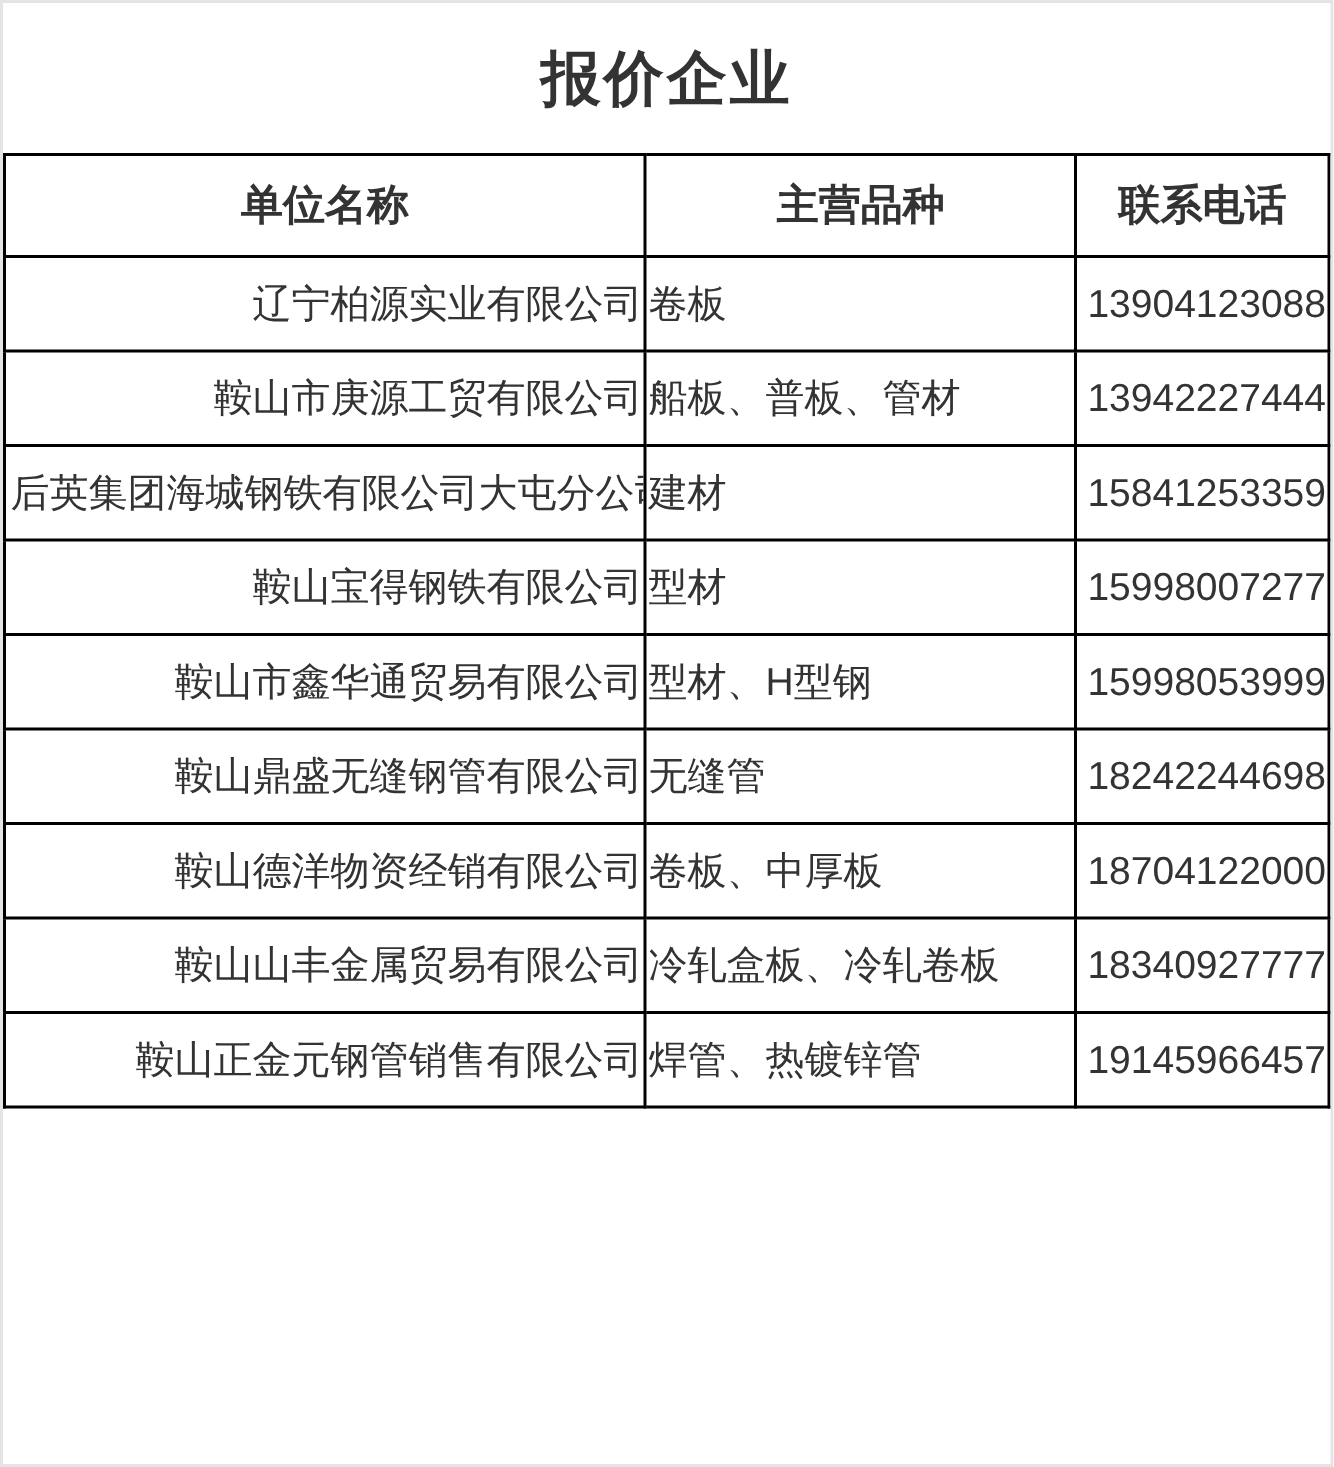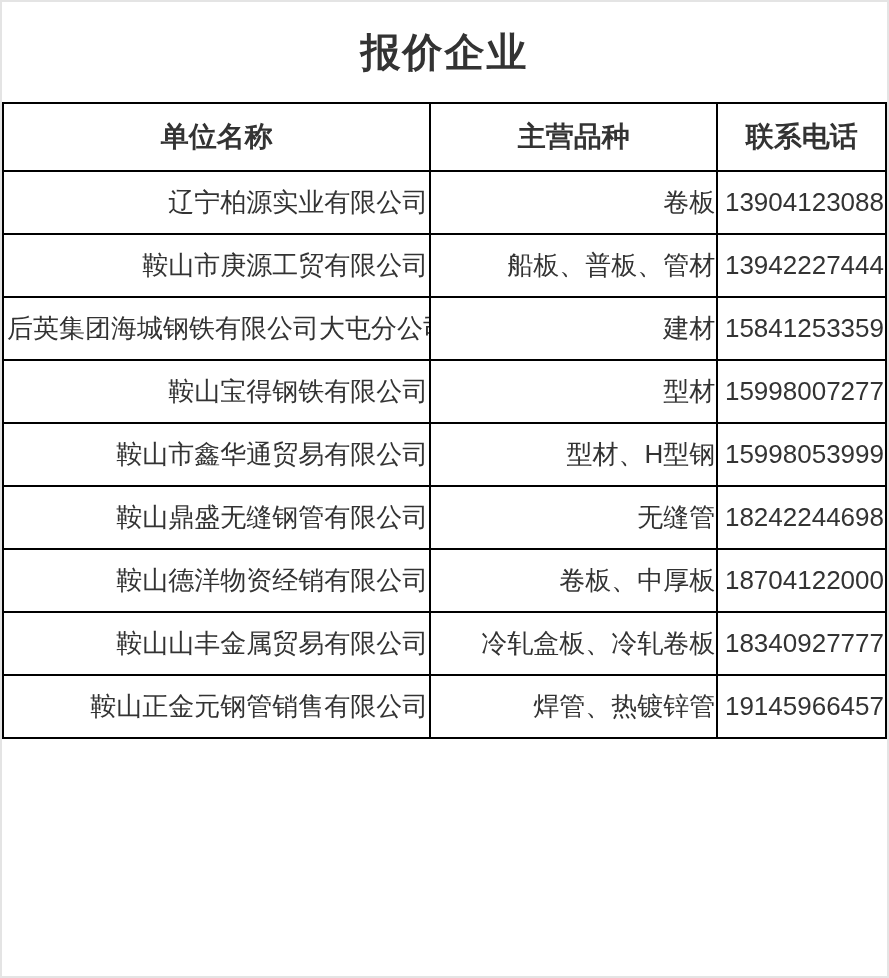--- a/index.html
+++ b/index.html
@@ -39,21 +39,21 @@
   .quote-table col.c-name{width:48.4%;}
   .quote-table col.c-product{width:32.5%;}
   .quote-table col.c-phone{width:19.1%;}
   .quote-table thead tr{height:68px;}
   .quote-table th{
     font-size:28px;font-weight:bold;text-align:center;
   }
   .quote-table tbody tr{height:63px;}
   .quote-table td{font-size:26px;font-weight:normal;}
   .quote-table td.col-name{text-align:right;padding-left:3px;}
-  .quote-table td.col-product{text-align:right;}
+  .quote-table td.col-product{text-align:left;}
   .quote-table td.col-phone{text-align:right;}
 </style>
 </head>
 <body>
 
 <div class="page">
 
   <div class="title-section">
     <span class="page-title">报价企业</span>
   </div>

